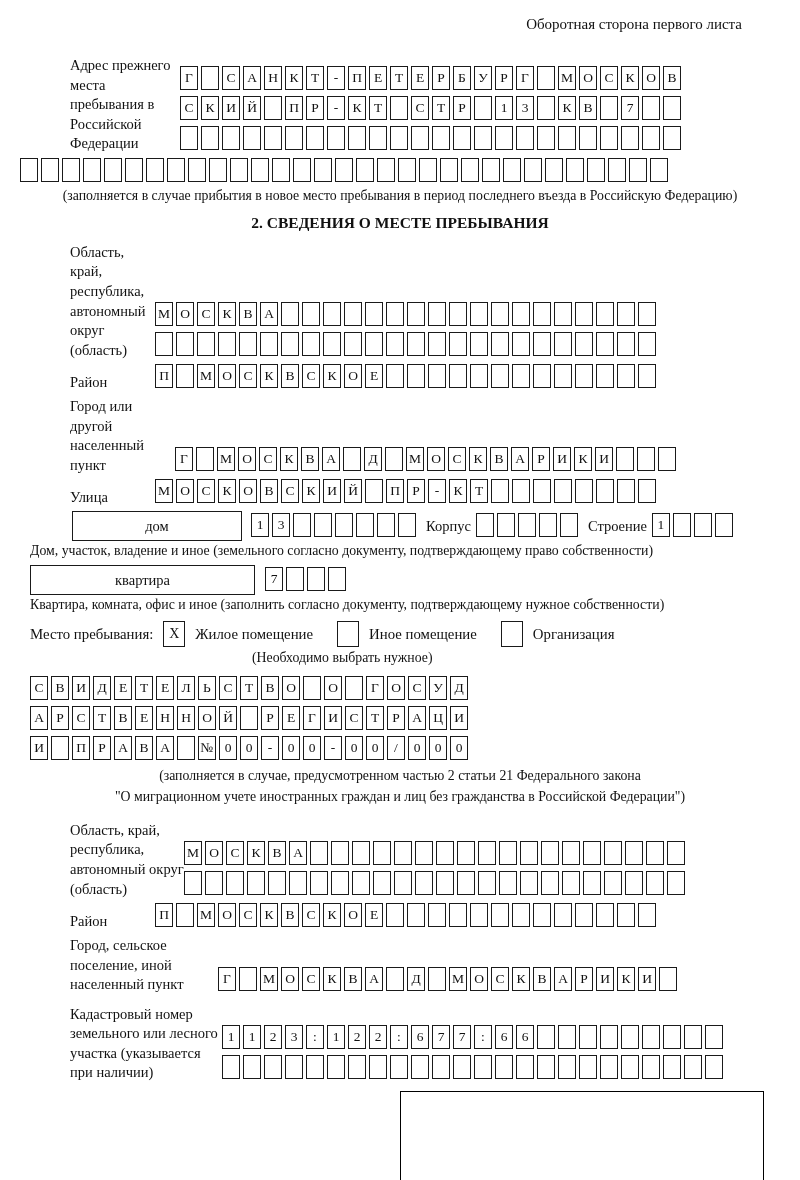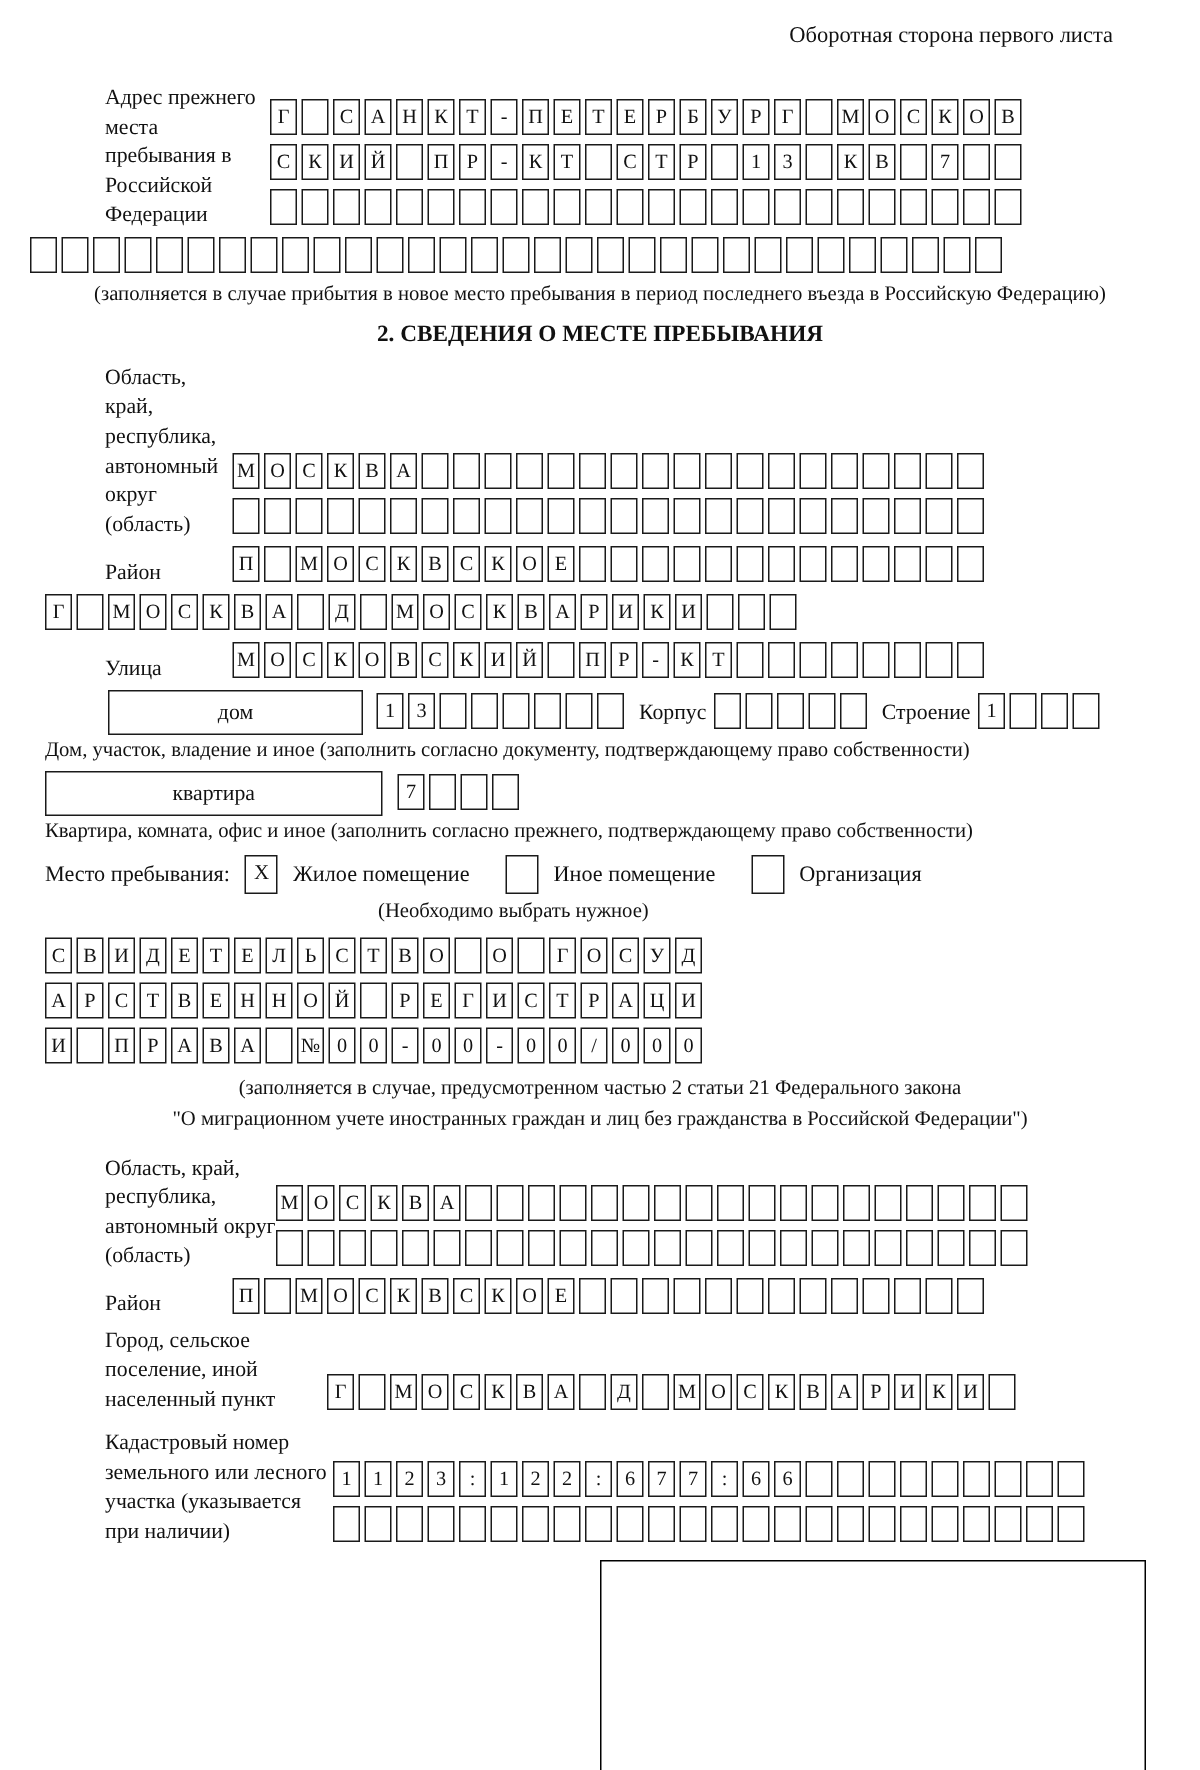--- a/index.html
+++ b/index.html
@@ -262,20 +262,21 @@
           <span class="cbox"></span>
           <span class="cbox"></span>
           <span class="cbox"></span>
           <span class="cbox"></span>
           <span class="cbox"></span>
         </div>
     </div>
   </div>
 
   <div class="frow">
+    <div class="flabel w145">Город или другой населенный пункт</div>
     <div class="fgrid">
       <div class="boxrow">
           <span class="cbox">Г</span>
           <span class="cbox"></span>
           <span class="cbox">М</span>
           <span class="cbox">О</span>
           <span class="cbox">С</span>
           <span class="cbox">К</span>
           <span class="cbox">В</span>
           <span class="cbox">А</span>
@@ -352,32 +353,32 @@
         <span class="cbox"></span>
       </div>
     <span class="inline-lbl">Строение</span>
     <div class="boxrow">
         <span class="cbox">1</span>
         <span class="cbox"></span>
         <span class="cbox"></span>
         <span class="cbox"></span>
       </div>
   </div>
-  <div class="caption">Дом, участок, владение и иное (заполнить согласно документу, подтверждающему право собственности)</div>
+  <div class="caption">Дом, участок, владение и иное (земельного согласно документу, подтверждающему право собственности)</div>
 
   <div class="house-row">
     <div class="type-box apt-type">квартира</div>
     <div class="boxrow">
         <span class="cbox">7</span>
         <span class="cbox"></span>
         <span class="cbox"></span>
         <span class="cbox"></span>
       </div>
   </div>
-  <div class="caption">Квартира, комната, офис и иное (заполнить согласно прежнего, подтверждающему право собственности)</div>
+  <div class="caption">Квартира, комната, офис и иное (заполнить согласно документу, подтверждающему нужное собственности)</div>
 
   <div class="stay-row">
     <span>Место пребывания:</span>
     <span class="cbox">X</span>
     <span class="stay-opt-label">Жилое помещение</span>
     <span class="cbox"></span>
     <span class="stay-opt-label">Иное помещение</span>
     <span class="cbox"></span>
     <span class="stay-opt-label">Организация</span>
   </div>

